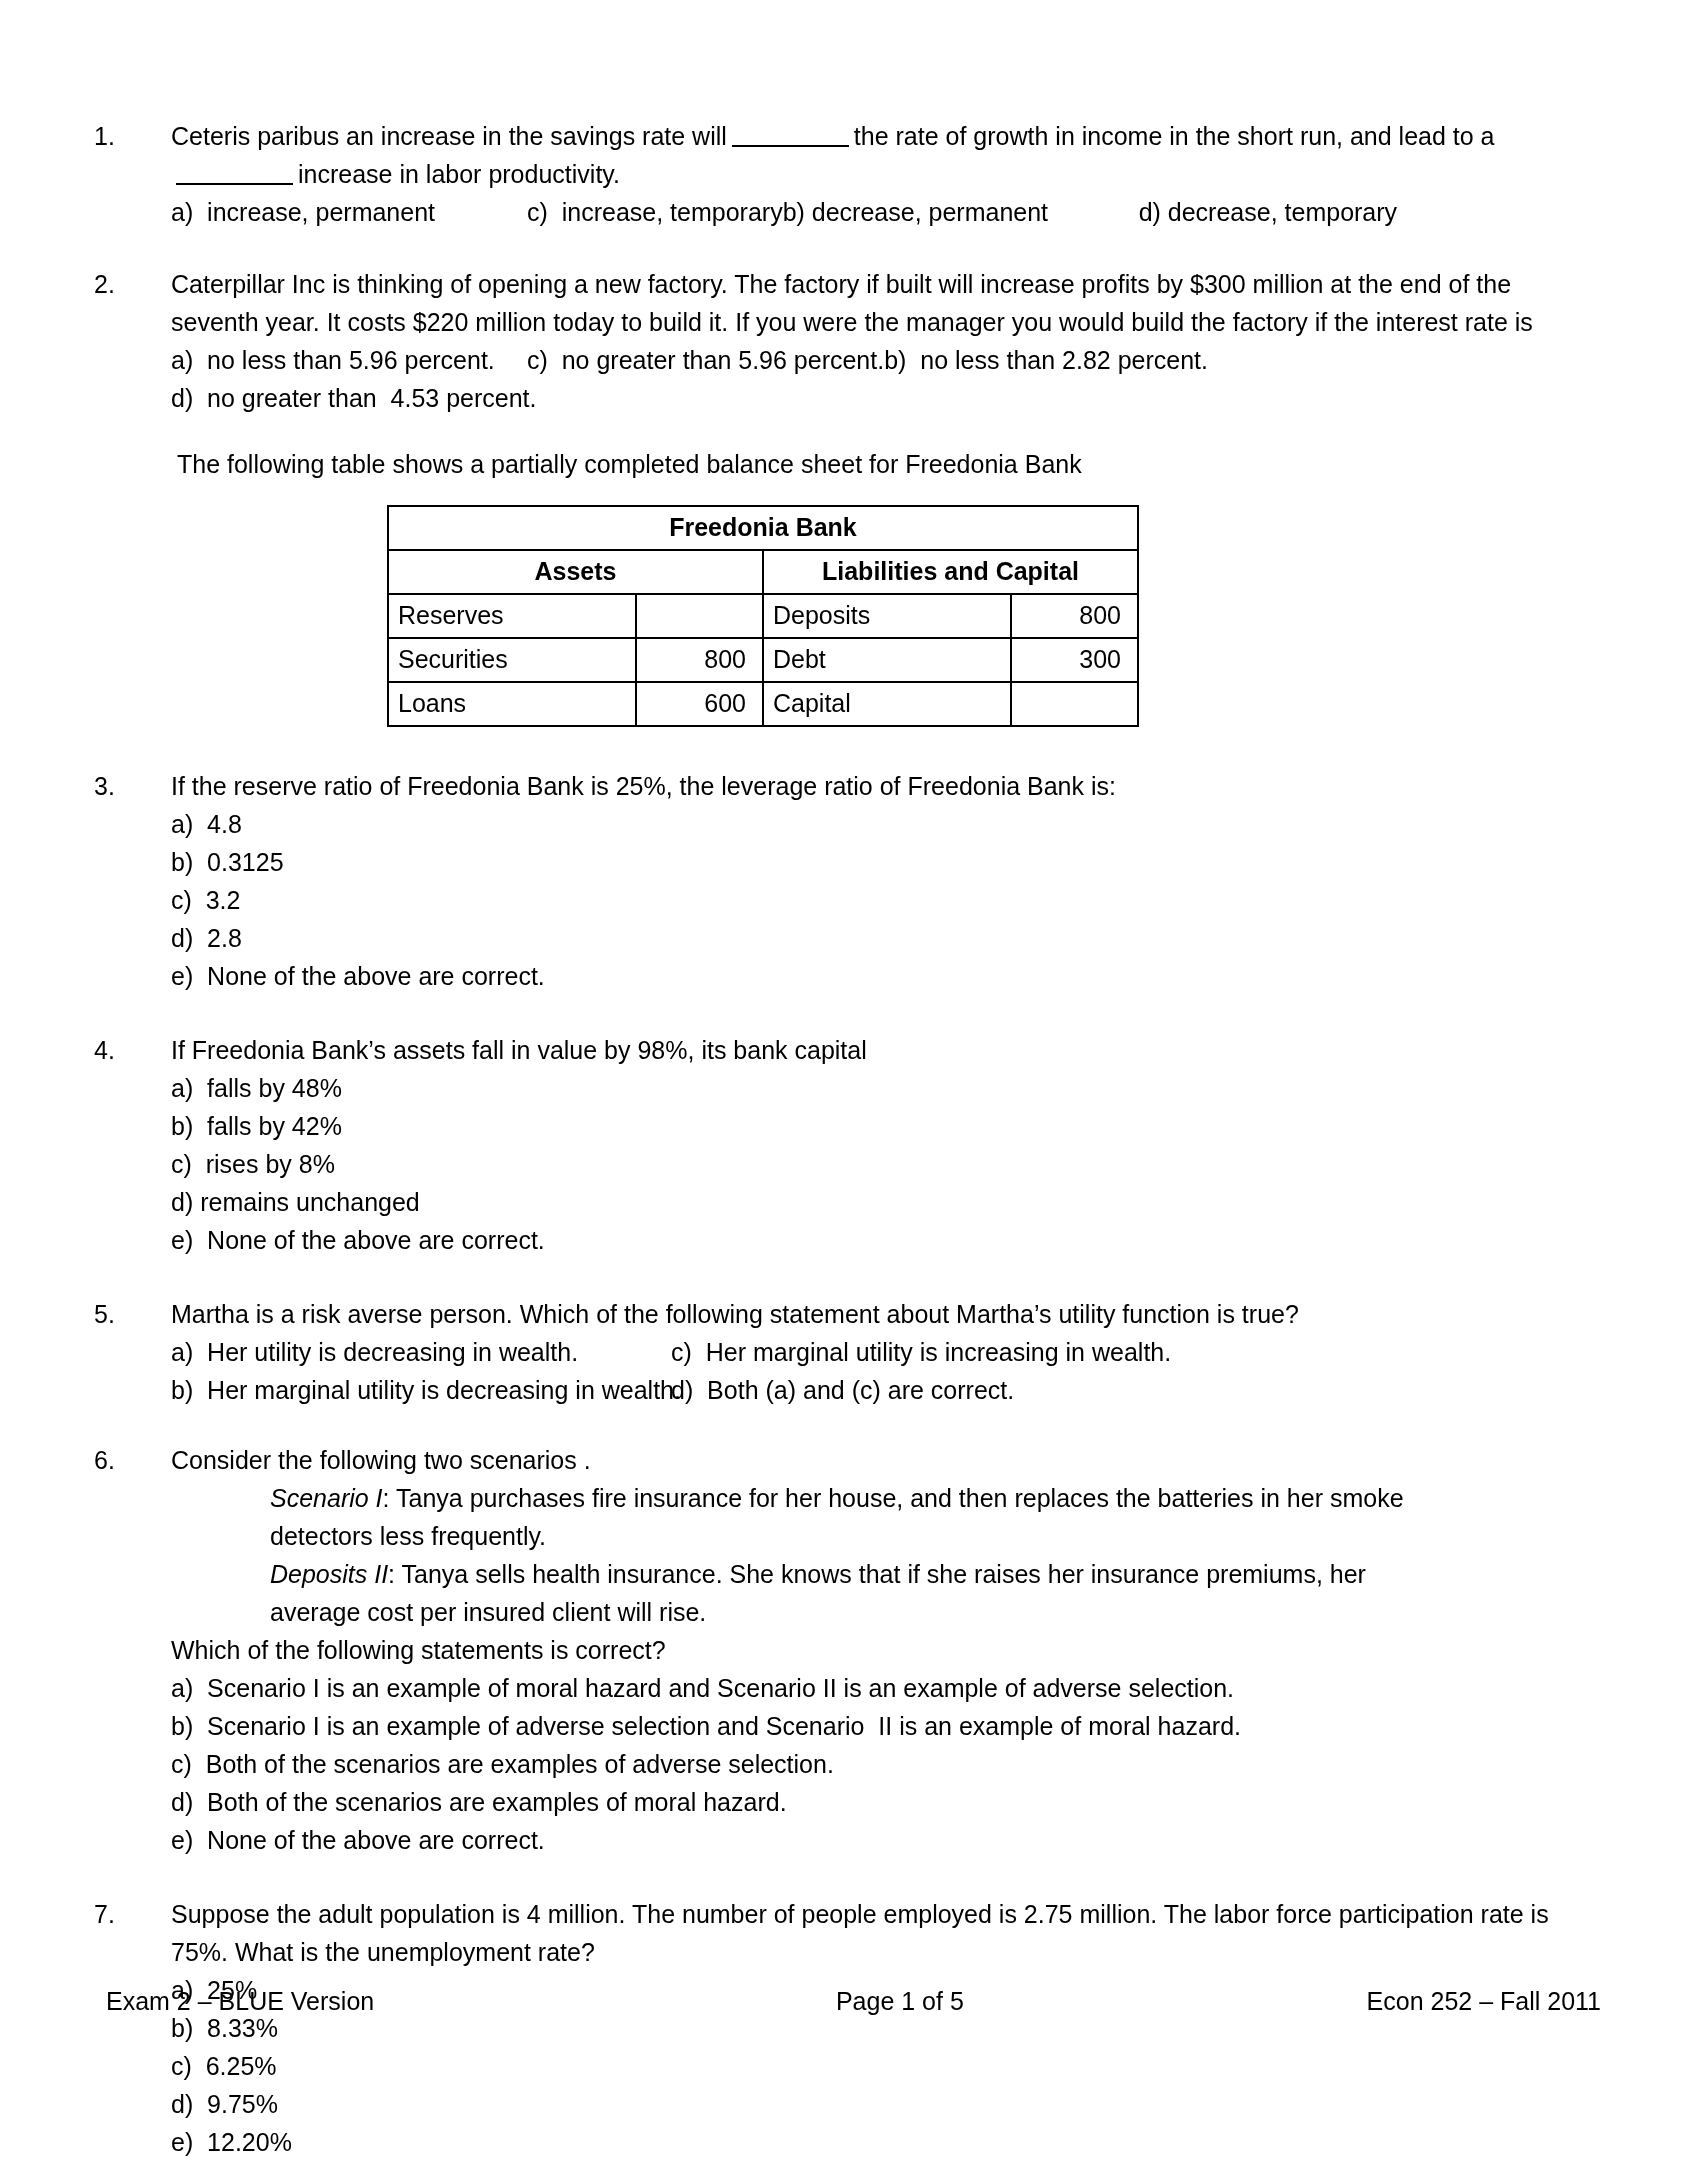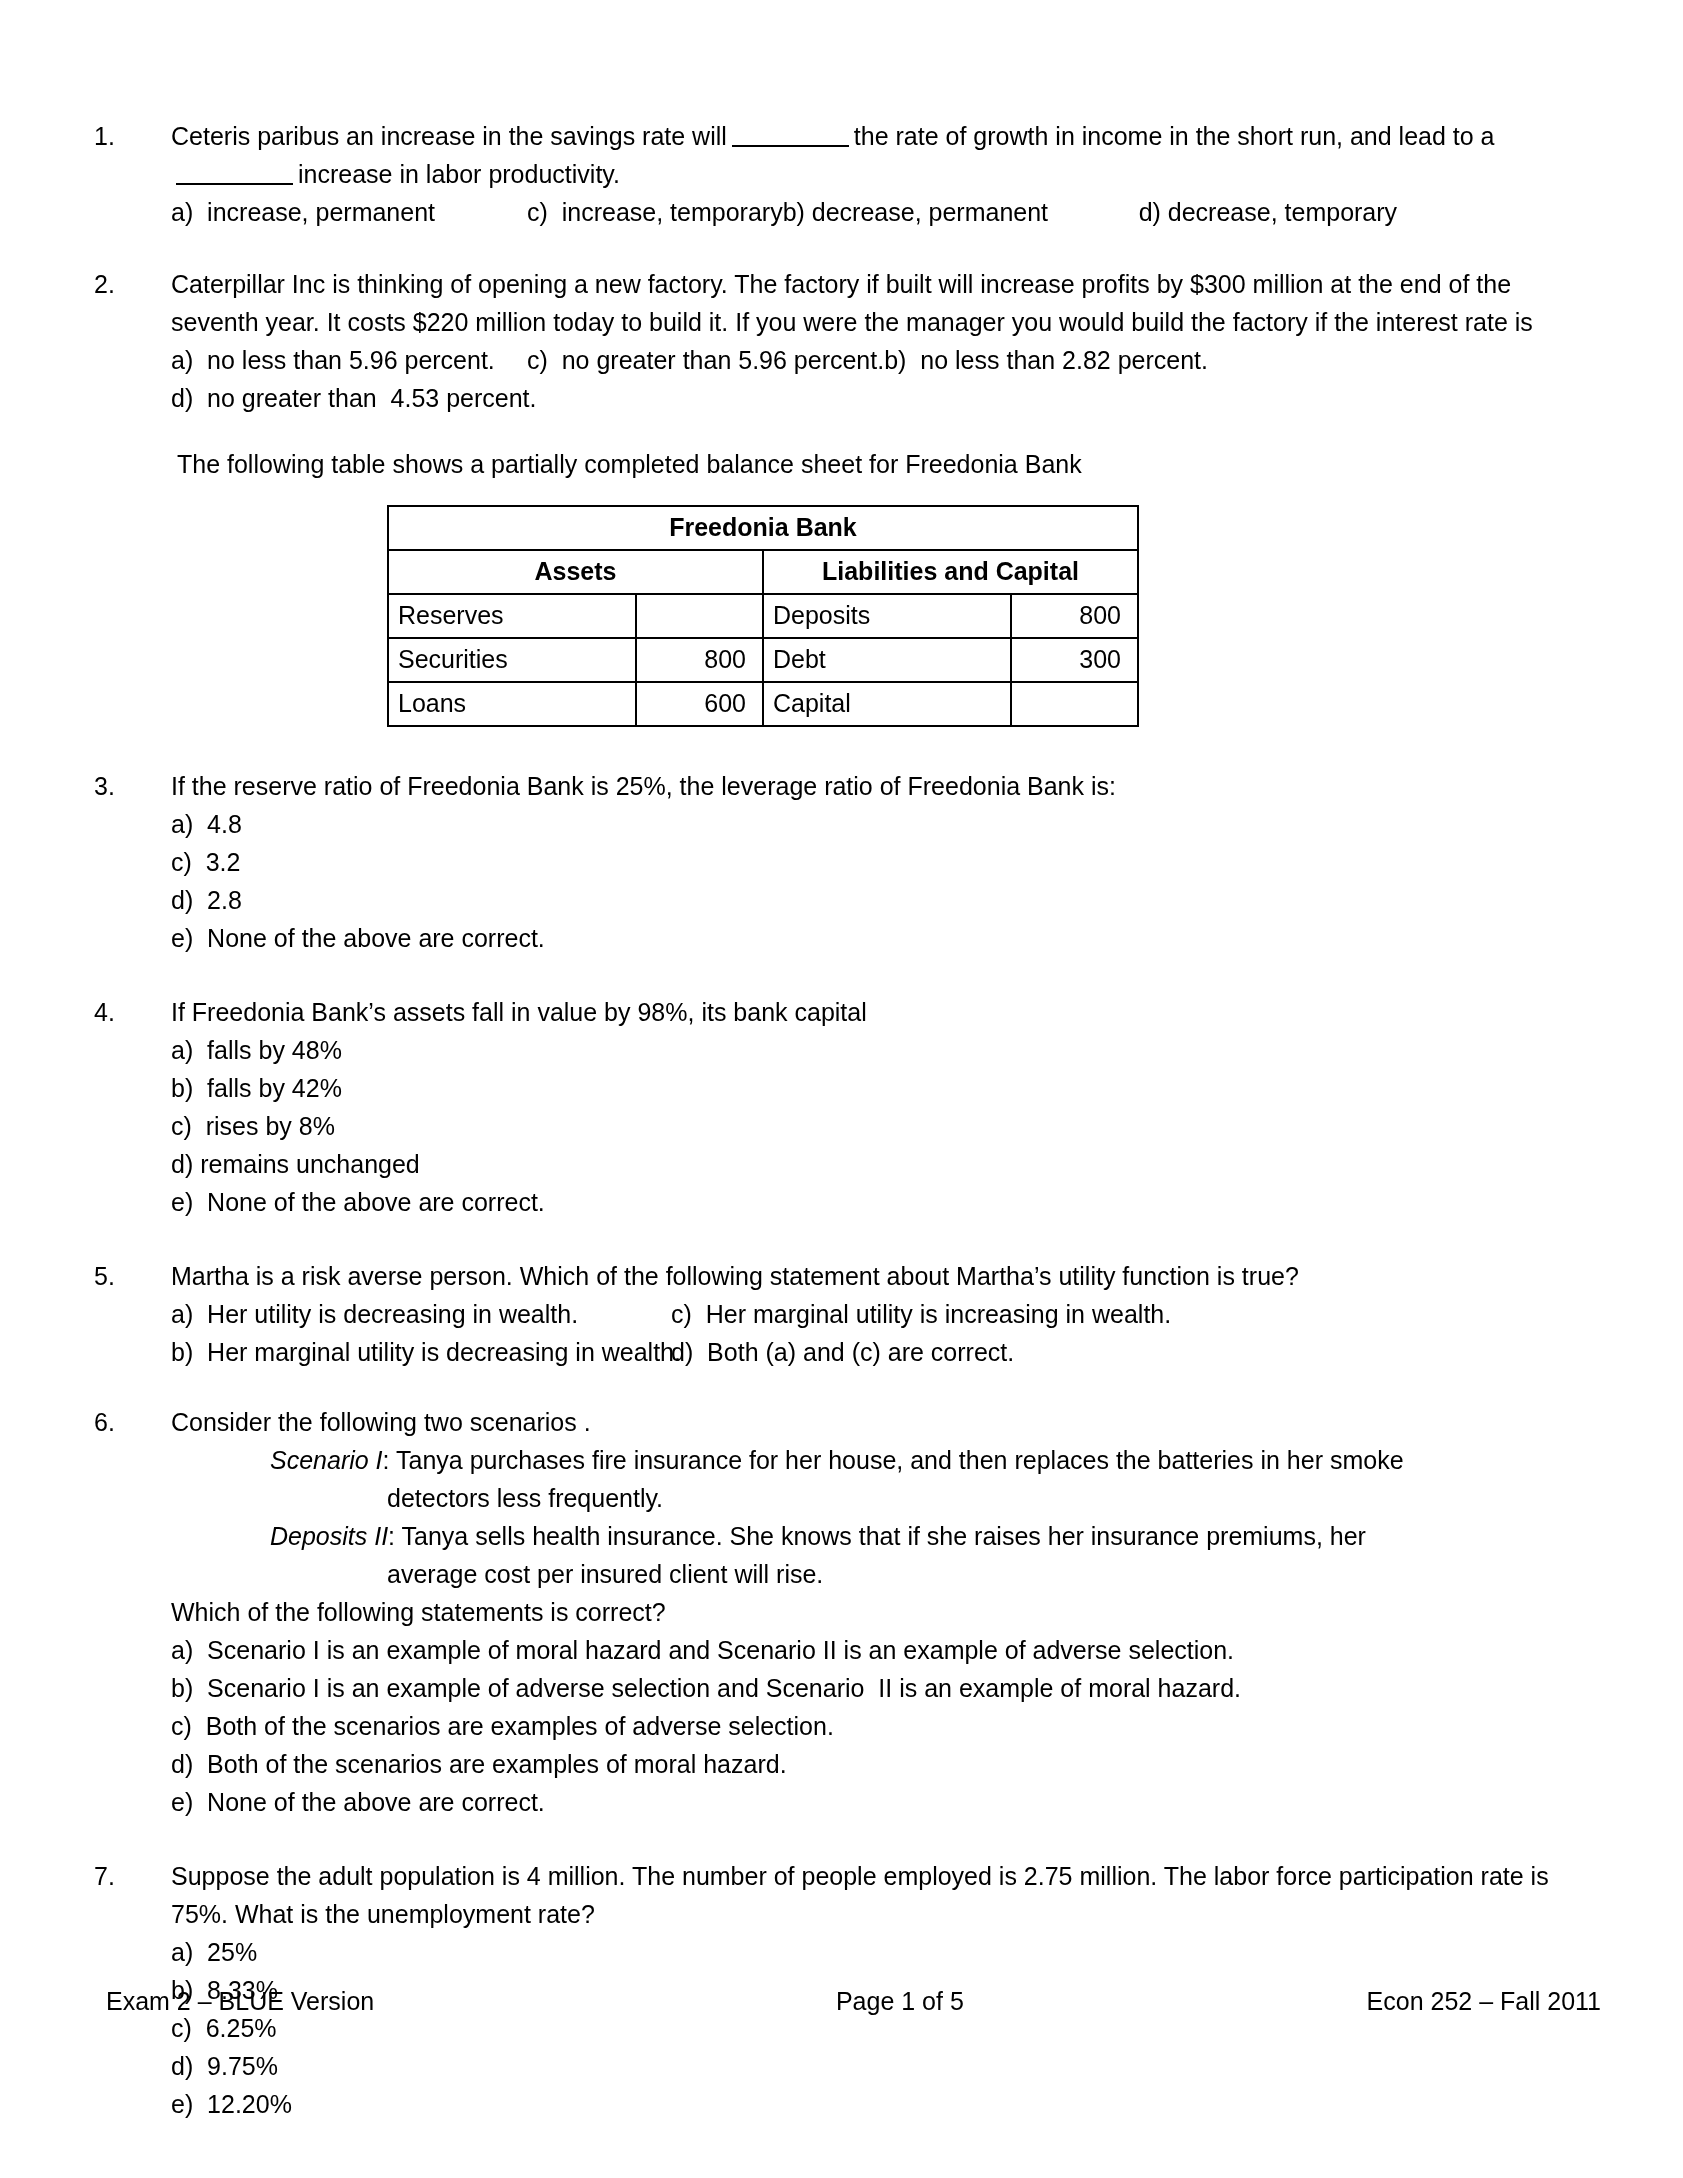--- a/index.html
+++ b/index.html
@@ -144,21 +144,20 @@
   
   .scenario {
     font-size: 25px;
     line-height: 38px;
     margin-left: 99px;
     text-indent: 0px;
   }
   .scenario .lbl { font-style: italic; }
   .scenario .cont {
     display: block;
-    margin-left: 117px;
   }
   .subquestion {
     font-size: 25px;
     line-height: 38px;
   }
 
   
   .footer {
     position: absolute;
     left: 94px;
@@ -245,20 +244,21 @@
         </tbody>
       </table>
     </div>
 
     <div class="question" style="margin-bottom:36px;">
       <div class="q-num">3.</div>
       <div class="q-body">
         <div class="q-stem">If the reserve ratio of Freedonia Bank is 25%, the leverage ratio of Freedonia Bank is:</div>
         <div class="opts-stack">
           <div class="opt">a)  4.8</div>
+          <div class="opt">b)  0.3125</div>
           <div class="opt">c)  3.2</div>
           <div class="opt">d)  2.8</div>
           <div class="opt">e)  None of the above are correct.</div>
         </div>
       </div>
     </div>
 
     <div class="question" style="margin-bottom:36px;">
       <div class="q-num">4.</div>
       <div class="q-body">

